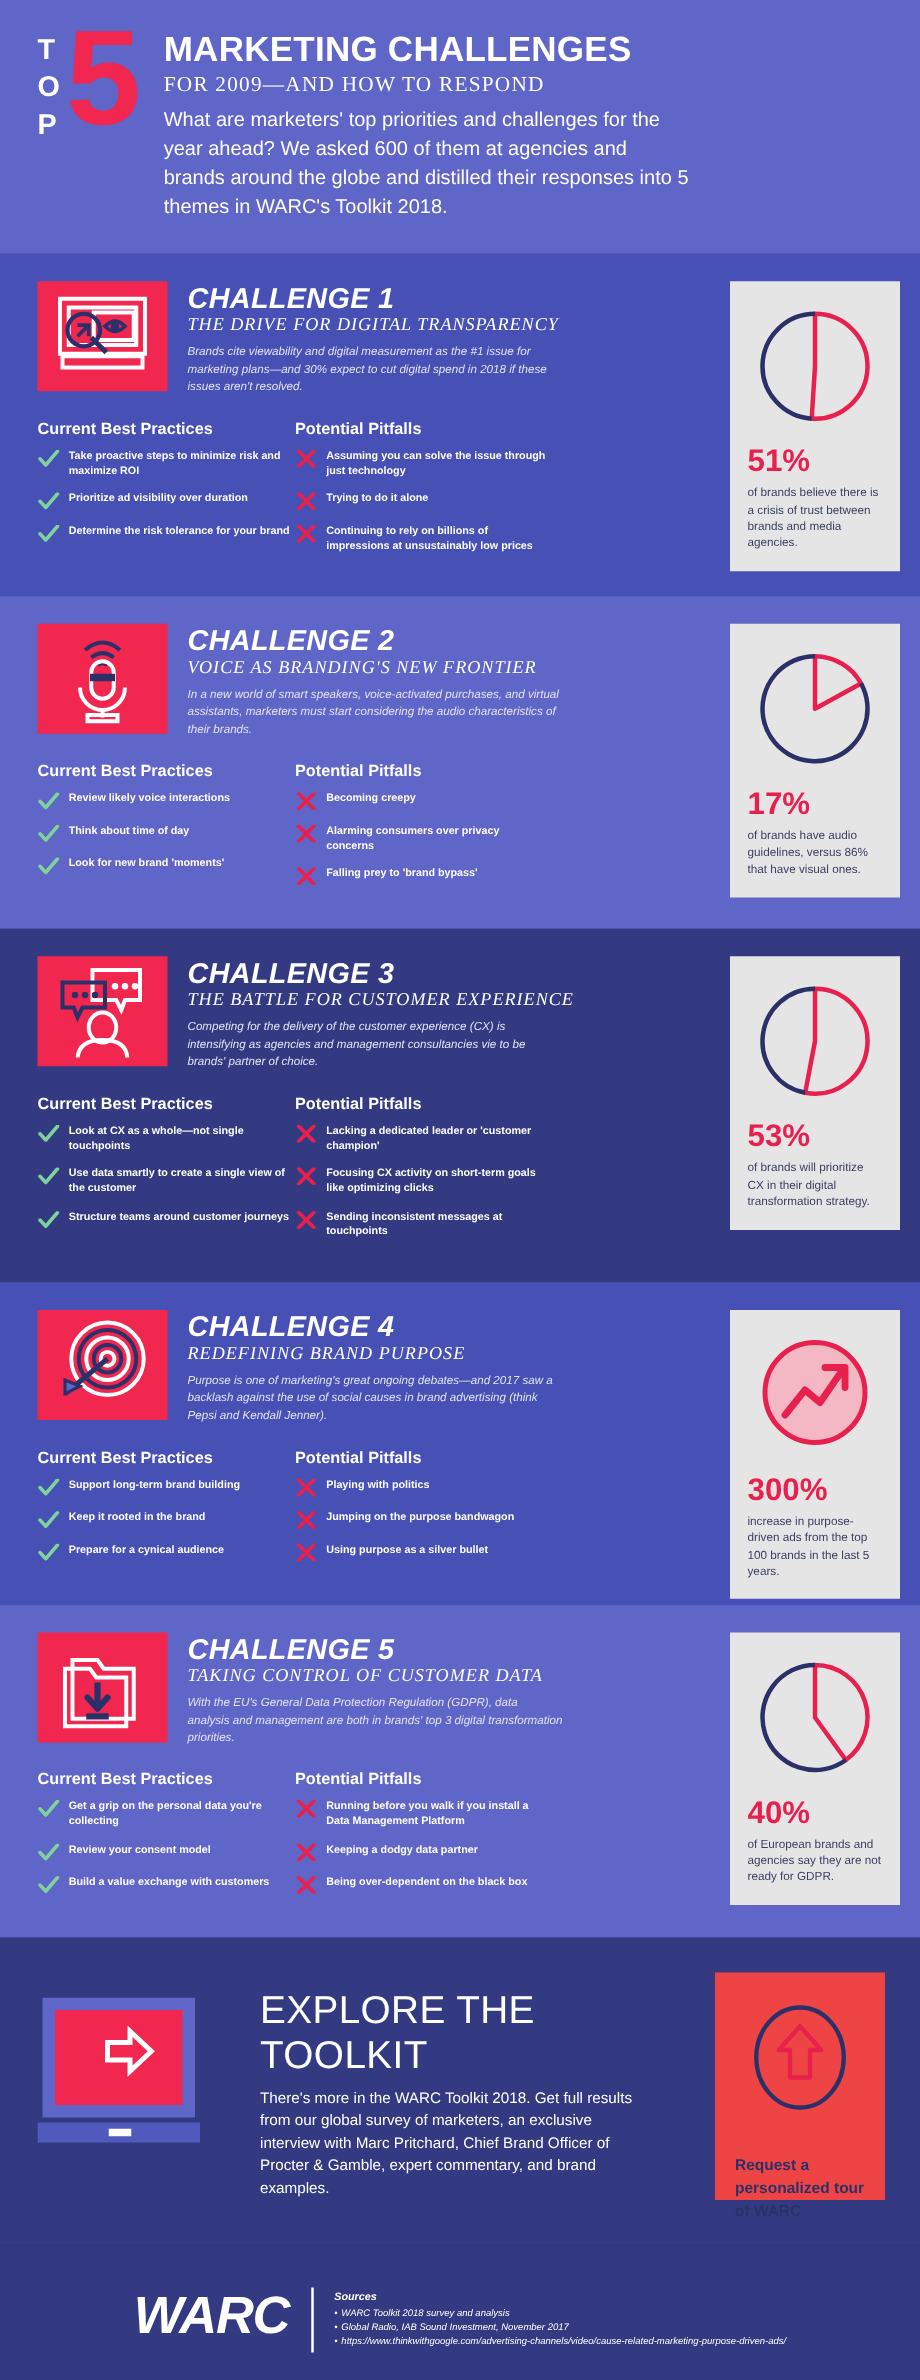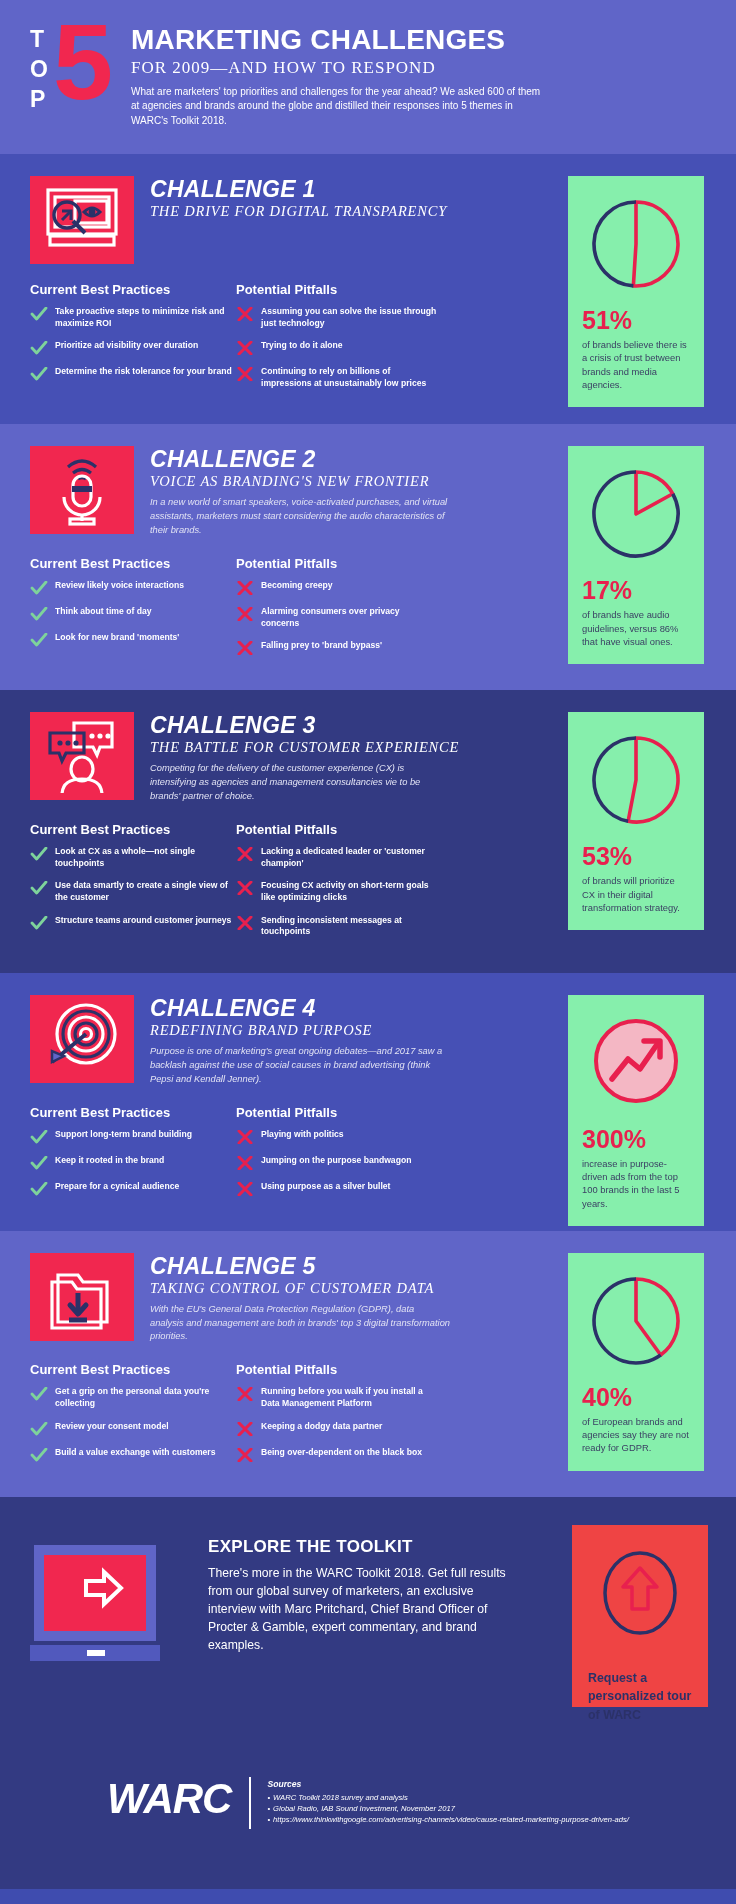--- a/index.html
+++ b/index.html
@@ -15,21 +15,21 @@
   
   .hero{background:#6065c8;padding:22px 30px 26px 30px;display:flex;align-items:flex-start;}
   .top-word{display:flex;flex-direction:column;font-weight:bold;font-size:23px;line-height:1.0;
             letter-spacing:1px;padding-top:6px;margin-right:2px;}
   .top-word span{margin-bottom:7px;}
   .big5{font-size:108px;font-weight:bold;line-height:0.82;color:#f1274f;margin:-4px 18px 0 2px;
         font-family:"Liberation Sans", sans-serif;}
   .hero-txt{padding-top:4px;}
   .hero-h1{font-size:28px;font-weight:bold;letter-spacing:0.2px;line-height:1.02;}
   .hero-h2{font-family:"Liberation Serif", serif;font-size:17px;letter-spacing:1px;margin-top:3px;}
-  .hero-p{font-size:10px;line-height:1.45;margin-top:7px;max-width:420px;}
+  .hero-p{font-size:16px;line-height:1.45;margin-top:7px;max-width:420px;}
 
   
   .block{padding:22px 30px 24px 30px;position:relative;}
   .bg-light{background:#6065c8;}
   .bg-dark{background:#333a82;}
   .bg-mid{background:#4650b5;}
   .blk-top{display:flex;align-items:flex-start;font-style:italic;}
   .icon-box{width:104px;height:88px;background:#f1274f;flex:0 0 104px;display:flex;
             align-items:center;justify-content:center;margin-right:16px;}
   .head-col{flex:1;padding-top:2px;min-width:0;}
@@ -38,32 +38,32 @@
   .c-desc{font-size:9.3px;line-height:1.5;margin-top:6px;color:#e2e3f4;max-width:300px;}
 
   .cols{display:flex;margin-top:18px;}
   .col{flex:0 0 202px;margin-right:4px;}
   .col-h{font-size:13px;font-weight:bold;margin-bottom:9px;}
   .li{display:flex;align-items:flex-start;margin-bottom:11px;}
   .mk{flex:0 0 18px;height:14px;margin-right:7px;margin-top:1px;}
   .li-t{font-size:8.6px;font-weight:bold;line-height:1.35;}
 
   
-  .stat-card{position:absolute;right:32px;top:22px;width:136px;background:#86efac;
+  .stat-card{position:absolute;right:16px;top:22px;width:136px;background:#e5e5e5;
              padding:14px 14px 16px 14px;box-sizing:border-box;}
   .donut-wrap{display:flex;justify-content:center;margin-bottom:10px;}
   .stat-num{color:#e8204e;font-size:25px;font-weight:bold;line-height:1;margin-bottom:5px;}
   .stat-txt{color:#3a3f63;font-size:9.4px;line-height:1.42;}
 
   
   .toolkit{background:#333a82;padding:34px 30px 10px 30px;position:relative;min-height:200px;}
   .tk-row{display:flex;align-items:flex-start;}
   .laptop{flex:0 0 152px;margin-right:26px;margin-top:14px;}
   .tk-txt{flex:1;padding-top:6px;max-width:300px;}
-  .tk-h{font-size:17px;font-weight:bold;letter-spacing:0.3px;}
+  .tk-h{font-size:31px;font-weight:normal;letter-spacing:0.3px;}
   .tk-p{font-size:12.2px;line-height:1.48;margin-top:7px;}
   .tk-card{position:absolute;right:28px;top:28px;width:136px;height:182px;background:#ef4444;
            box-sizing:border-box;padding:22px 16px;display:flex;flex-direction:column;
            align-items:center;}
   .tk-card-txt{color:#2b3168;font-size:12.4px;font-weight:bold;line-height:1.5;margin-top:26px;
                align-self:flex-start;}
 
   
   .footer{background:#333a82;padding:34px 30px 60px 30px;display:flex;align-items:flex-start;
           justify-content:center;font-style:italic;}
@@ -106,20 +106,21 @@
         <rect x="8" y="49" width="64" height="9" stroke="#ffffff" fill="none" stroke-width="3.2"></rect>
         <circle cx="25" cy="28" r="13" stroke="#2b3168" fill="none" stroke-width="3.4"></circle>
         <path d="M31 34 l12 12" stroke="#2b3168" stroke-width="4"></path>
         <path d="M20 24 h9 v9" stroke="#2b3168" fill="none" stroke-width="3"></path>
         <path d="M29 24 l-9 9" stroke="#2b3168" stroke-width="3"></path>
       </svg>
           </div>
       <div class="head-col">
         <div class="c-title">CHALLENGE 1</div>
         <div class="c-sub">THE DRIVE FOR DIGITAL TRANSPARENCY</div>
+        <div class="c-desc">Brands cite viewability and digital measurement as the #1 issue for marketing plans—and 30% expect to cut digital spend in 2018 if these issues aren't resolved.</div>
       </div>
     </div>
     <div class="cols">
       <div class="col">
         <div class="col-h">Current Best Practices</div>
 
      <div class="li">
        <span class="mk"><svg width="18" height="14" viewBox="0 0 18 14">
                   <path d="M2 7 l4.6 5 L16 1" fill="none" stroke="#7ed39b" stroke-width="2.8" stroke-linecap="round" stroke-linejoin="round"></path>
                 </svg></span>

